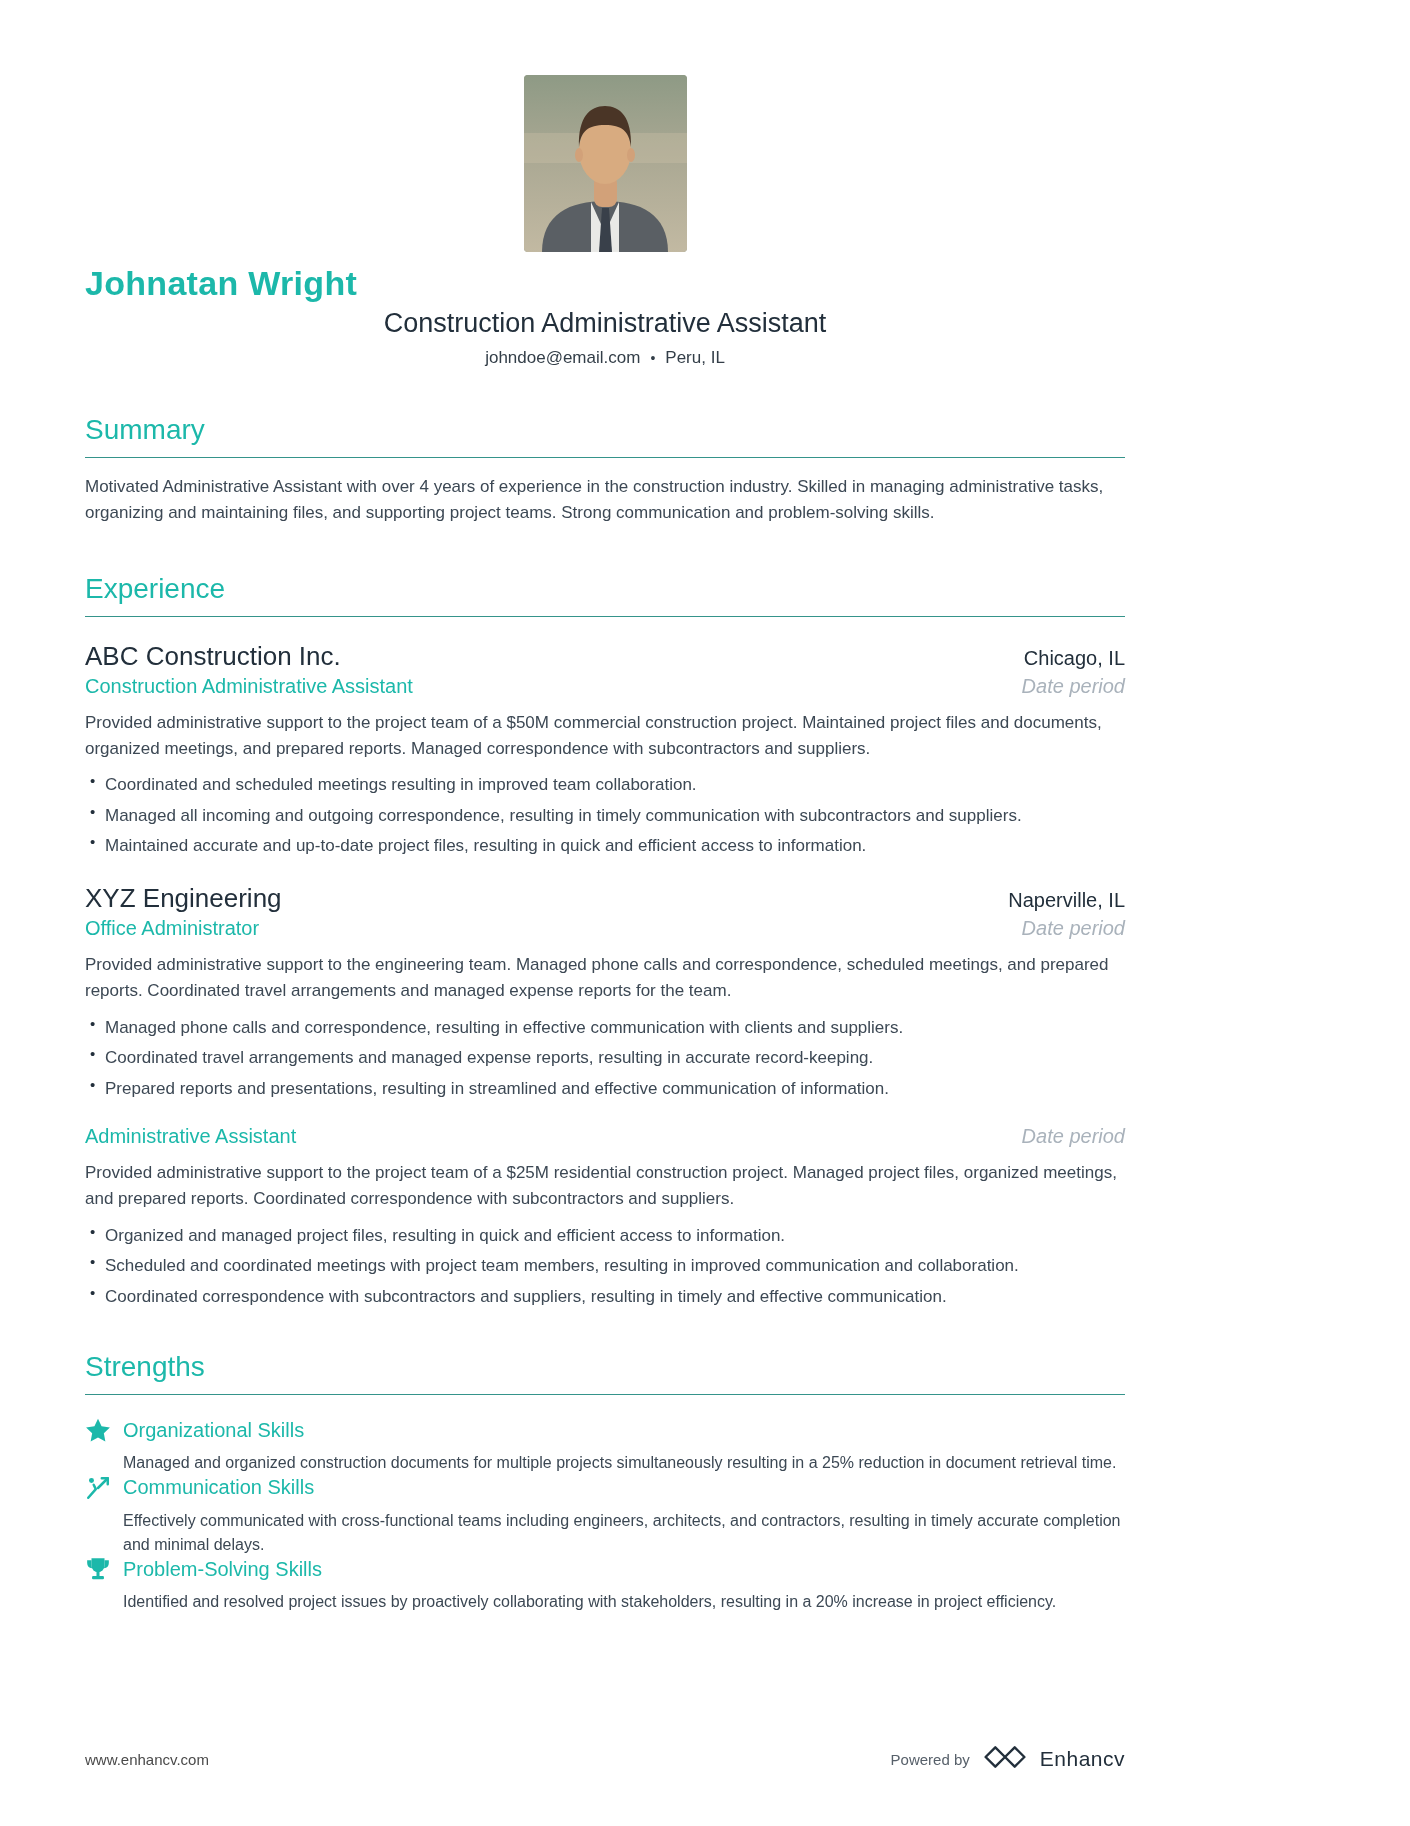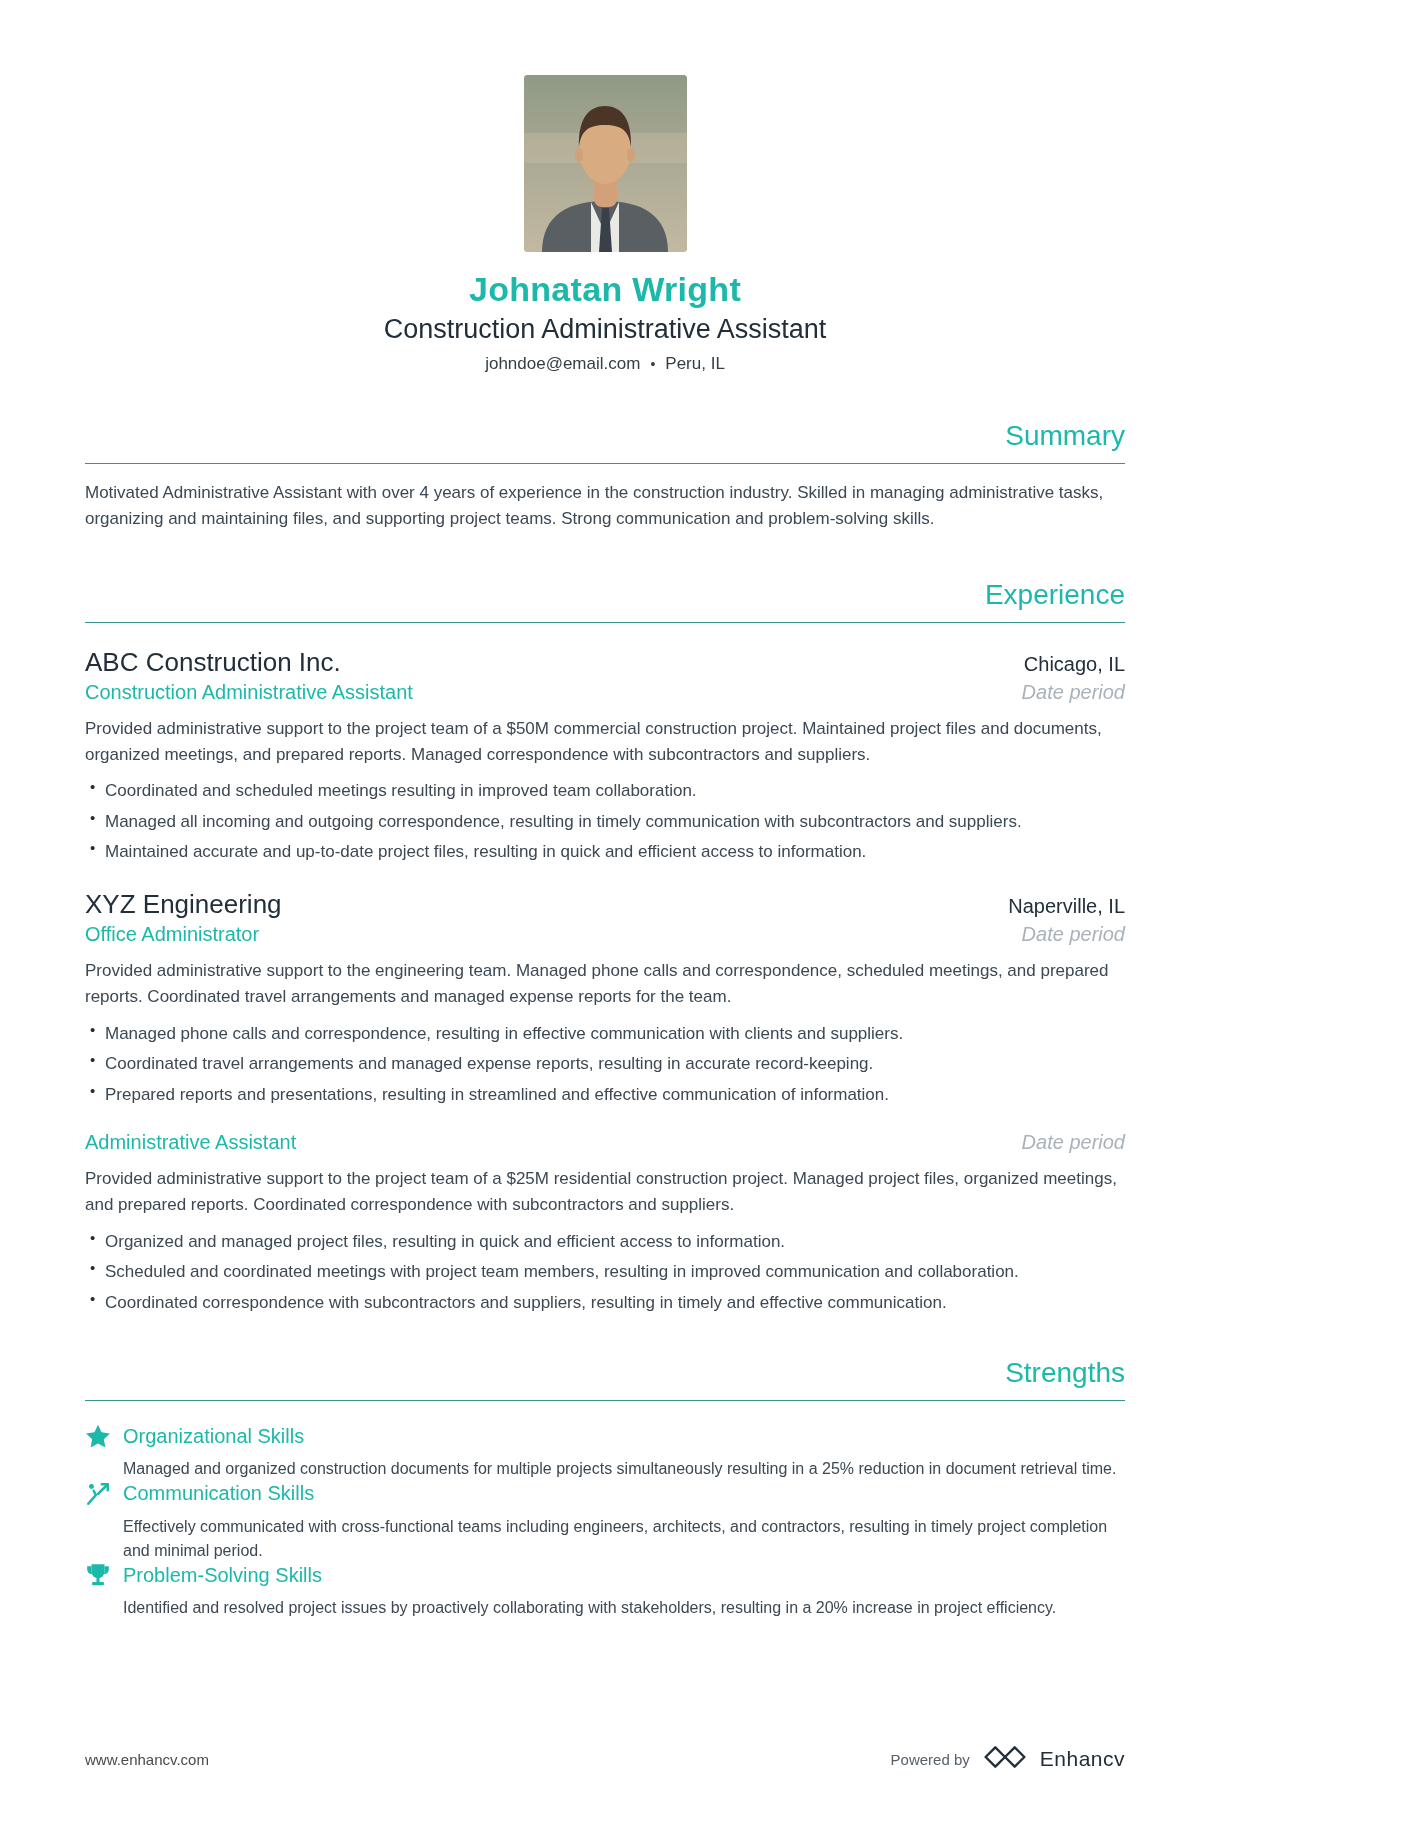--- a/index.html
+++ b/index.html
@@ -3,30 +3,30 @@
 <meta charset="utf-8">
 <style>
   * { box-sizing: border-box; }
   body { margin:0; background:#ffffff; font-family:"Liberation Sans", sans-serif; color:#3c4854; }
   .page { position:relative; width:1410px; height:1826px; background:#ffffff; overflow:hidden; }
   .content { width:1040px; margin-left:85px; }
 
   .photo { width:163px; height:177px; margin:75px auto 0; border-radius:4px; overflow:hidden; background:#9aa48f; }
   .photo svg { display:block; width:100%; height:100%; }
 
-  .name { margin:18px 0 0; text-align:center; font-size:34px; font-weight:700; color:#1cb8aa; letter-spacing:.3px; }
+  .name { margin:12px 0 0; text-align:left; font-size:34px; font-weight:700; color:#1cb8aa; letter-spacing:.3px; }
   .job-title { text-align:center; font-size:27px; color:#222f3b; margin-top:5px; font-weight:400; }
   .contact { text-align:center; margin-top:9px; font-size:17px; color:#333e48; }
   .contact .sep { margin:0 10px; font-size:14px; }
   .contact .email { color:#333e48; text-decoration:none; }
 
   .section-summary { margin-top:46px; }
   .section-experience { margin-top:46px; }
   .section-strengths { margin-top:42px; }
-  .section-heading { margin:0; text-align:right; font-size:28px; font-weight:400; color:#1cb8aa; }
+  .section-heading { margin:0; text-align:left; font-size:28px; font-weight:400; color:#1cb8aa; }
   .rule { height:0; border-top:1px solid #35948b; margin-top:11px; }
 
   .summary-text { margin:16px 0 0; font-size:17px; line-height:1.55; }
 
   .entry { margin-top:24px; }
   .entry-row1 { display:flex; justify-content:space-between; align-items:baseline; }
   .company { font-size:26px; color:#222f3b; font-weight:500; }
   .location { font-size:20px; color:#222f3b; }
   .entry-row2 { display:flex; justify-content:space-between; align-items:baseline; margin-top:3px; }
   .role { font-size:20px; color:#1cb8aa; }
@@ -164,21 +164,21 @@
             <span class="strength-icon">
               <svg viewBox="0 0 24 24" fill="none" stroke="#1cb8aa" stroke-width="2.3" stroke-linecap="round" stroke-linejoin="round">
                 <circle cx="6" cy="5" r="2.3" fill="#1cb8aa" stroke="none"></circle>
                 <path d="M3 21 L10 13 L8 9"></path>
                 <path d="M12 12 L21 3"></path>
                 <path d="M15.5 3 H21 V8.5"></path>
               </svg>
             </span>
             <span class="strength-title">Communication Skills</span>
           </div>
-          <p class="strength-text">Effectively communicated with cross-functional teams including engineers, architects, and contractors, resulting in timely project completion and minimal period.</p>
+          <p class="strength-text">Effectively communicated with cross-functional teams including engineers, architects, and contractors, resulting in timely accurate completion and minimal delays.</p>
         </div>
 
         <div class="strength">
           <div class="strength-head">
             <span class="strength-icon">
               <svg viewBox="0 0 24 24" fill="#1cb8aa">
                 <path d="M6 2 h12 v7 a6 6 0 0 1 -12 0 Z"></path>
                 <path d="M6 4 H2 v2.5 a5 5 0 0 0 4.5 4.9 L6 9 Z"></path>
                 <path d="M18 4 h4 v2.5 a5 5 0 0 1 -4.5 4.9 L18 9 Z"></path>
                 <rect x="10.6" y="14" width="2.8" height="4.5"></rect>

